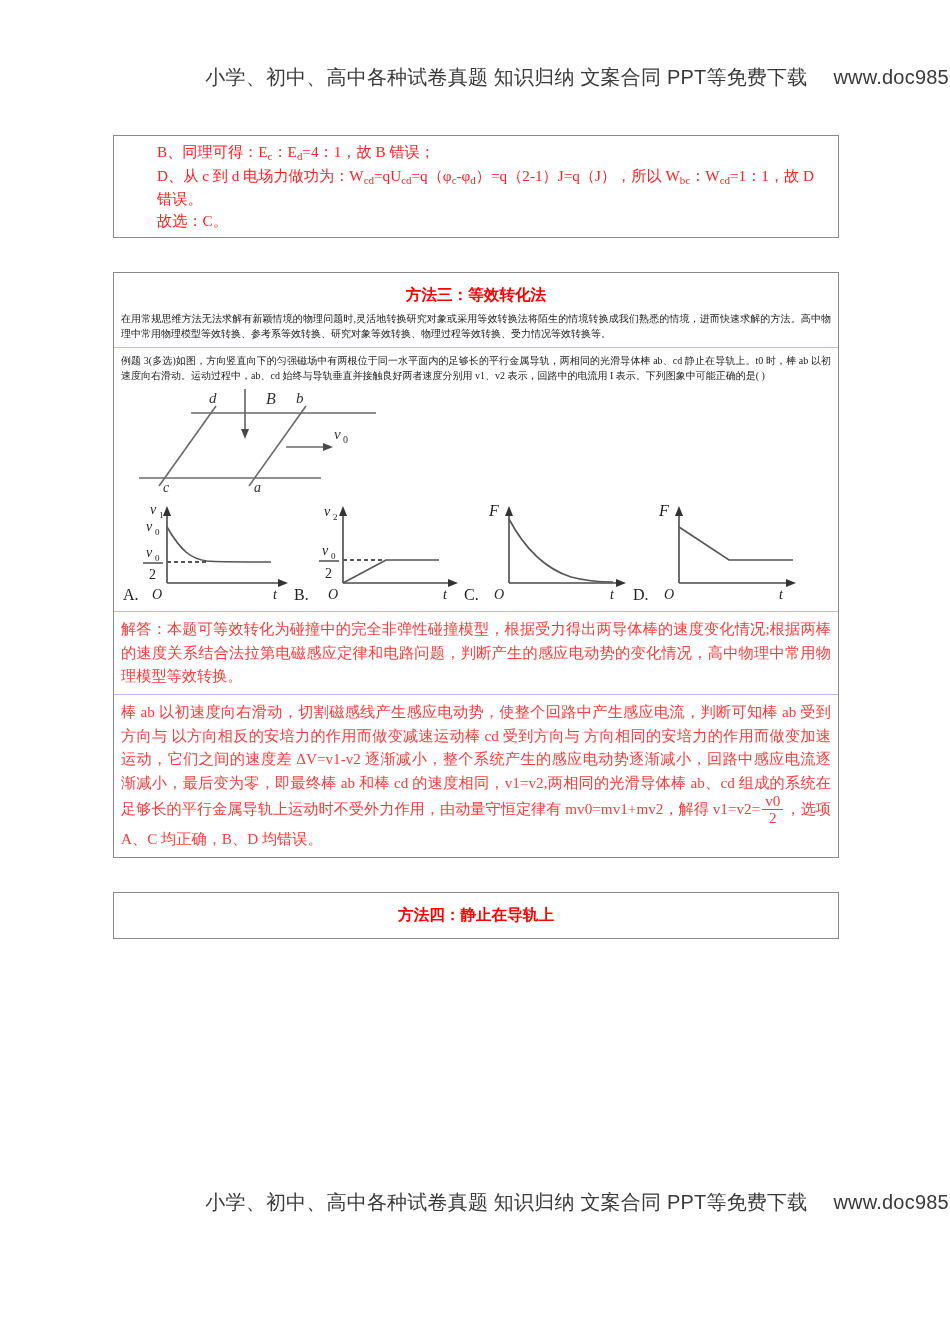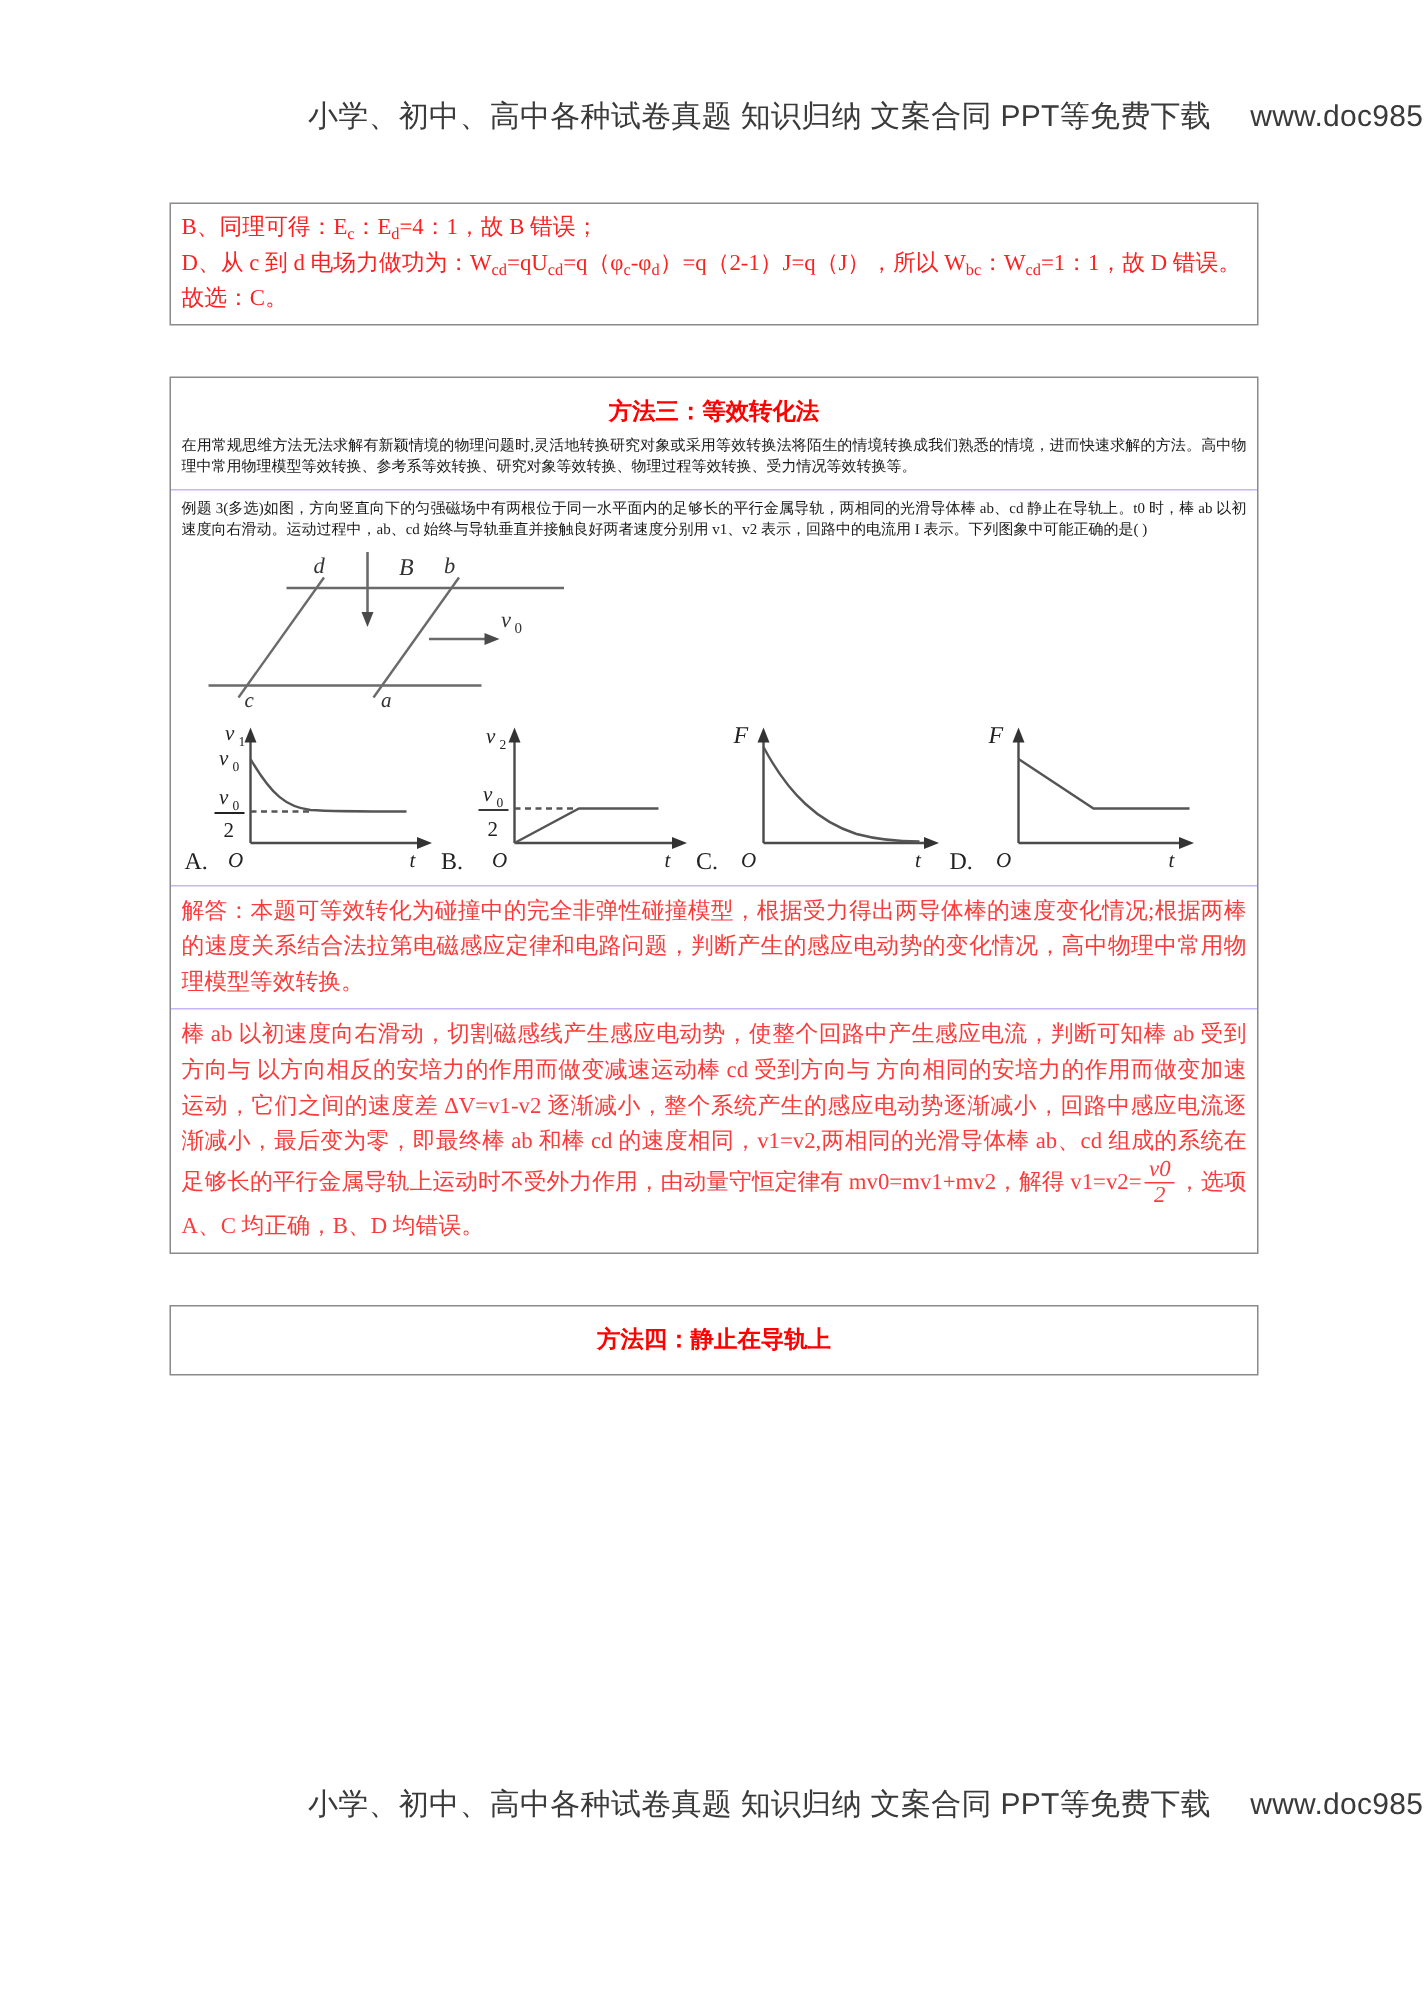--- a/index.html
+++ b/index.html
@@ -60,20 +60,21 @@
     box-sizing: border-box;
   }
   .cell + .cell {
     border-top: 1px solid #c4b5fd;
   }
 
   .t-red-block {
     font-size: 15.2px;
     line-height: 1.42;
     color: #fd2020;
+    margin-left: 36px;
   }
   .t-black-block {
     font-size: 10px;
     line-height: 1.45;
     color: #1a1a1a;
     text-align: justify;
     text-justify: inter-ideograph;
   }
   .method-title {
     text-align: center;
@@ -94,21 +95,20 @@
   .answer-block p { margin: 0 0 10px 0; }
   .answer-block p:last-child { margin-bottom: 0; }
 
   sub { font-size: 0.72em; vertical-align: -0.28em; }
 
   .frac {
     display: inline-block;
     vertical-align: middle;
     text-align: center;
     line-height: 1.05;
-    font-style: italic;
     margin: 0 2px;
     position: relative;
     top: -1px;
   }
   .frac .num { display: block; border-bottom: 1px solid currentColor; padding: 0 3px;}
   .frac .den { display: block; padding: 0 3px;}
 
   
   .figure-cell {
     padding: 6px 7px 4px 7px;

